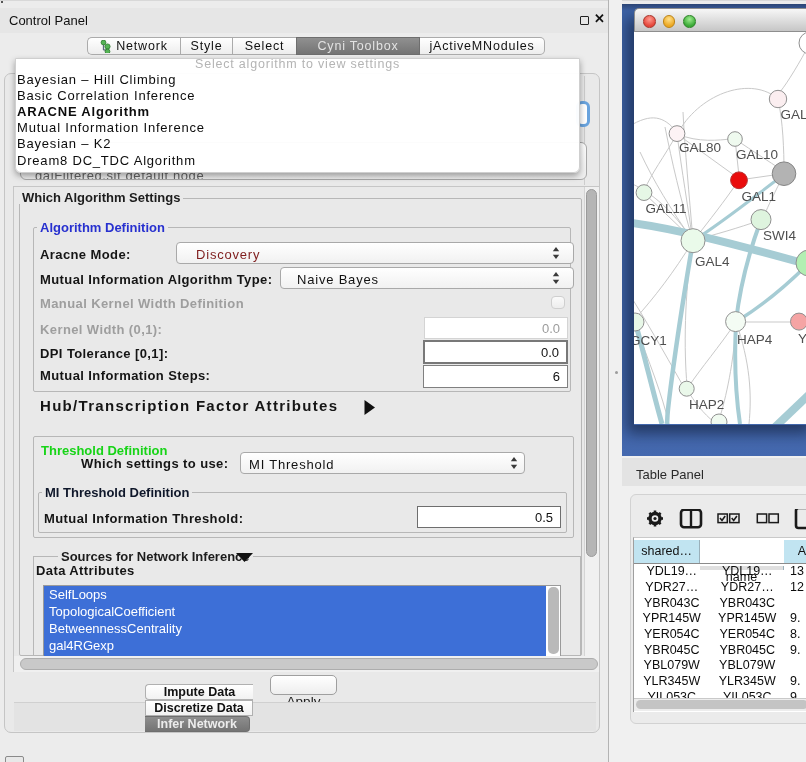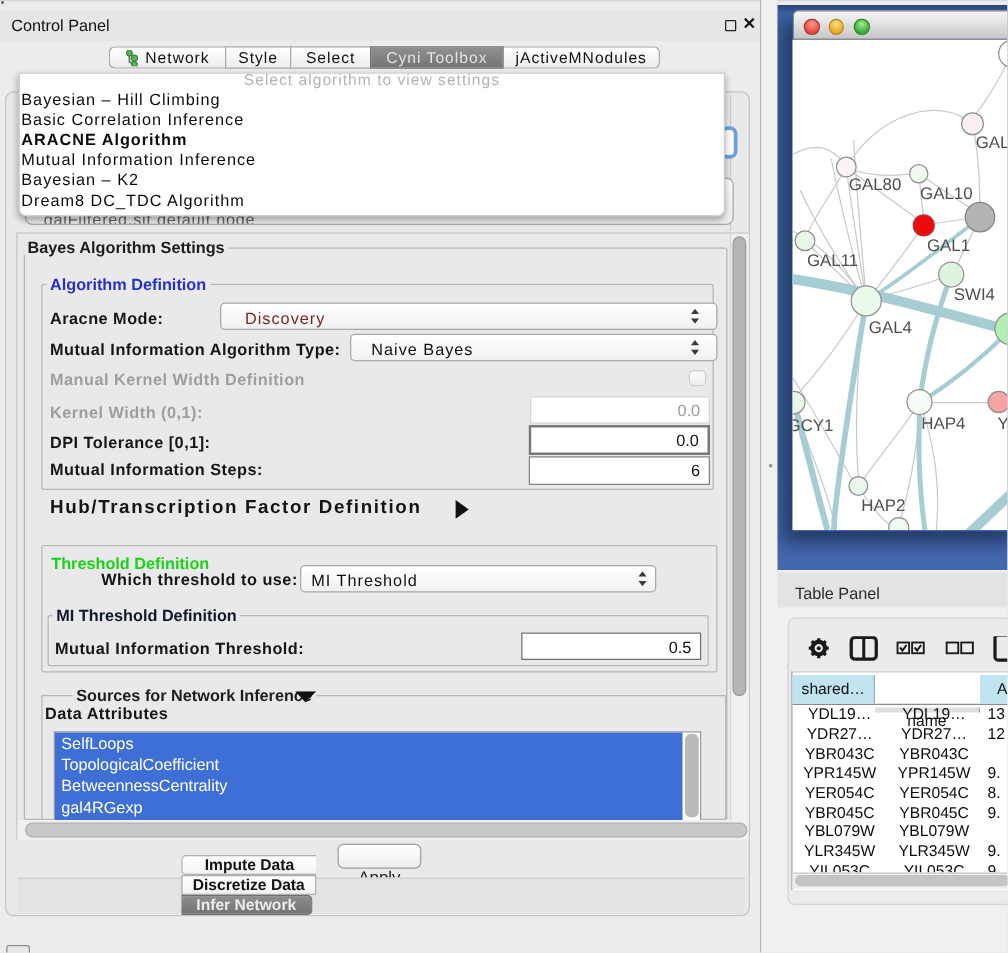--- a/index.html
+++ b/index.html
@@ -30,42 +30,42 @@
         <line x1="3.5" y1="3" x2="3.5" y2="10" stroke="#5a6b7a" stroke-width="1.3"></line>
         <line x1="3.5" y1="10" x2="7" y2="10" stroke="#5a6b7a" stroke-width="1.3"></line>
         <circle cx="3.5" cy="2.5" r="2.4" fill="#55b555" stroke="#2c7a2c" stroke-width="0.8"></circle>
         <circle cx="7.5" cy="6.5" r="2.6" fill="#55b555" stroke="#2c7a2c" stroke-width="0.8"></circle>
         <circle cx="7.5" cy="11.5" r="2.4" fill="#55b555" stroke="#2c7a2c" stroke-width="0.8"></circle>
       </svg>
     <span>Network</span>
     </div>
   <div style="width:52px;background:linear-gradient(#ffffff,#ededed);border:1px solid #ababab;border-right:none;display:flex;align-items:center;justify-content:center;">Style</div>
   <div style="width:64px;background:linear-gradient(#ffffff,#ededed);border:1px solid #ababab;border-right:none;display:flex;align-items:center;justify-content:center;">Select</div>
-  <div style="width:107px;background:linear-gradient(#909090,#747474);border:1px solid #6e6e6e;display:flex;align-items:center;justify-content:center;color:#e3e3e3;">Cyni Toolbox</div>
+  <div style="width:124px;background:linear-gradient(#909090,#747474);border:1px solid #6e6e6e;display:flex;align-items:center;justify-content:center;color:#e3e3e3;">Cyni Toolbox</div>
   <div style="width:125px;background:linear-gradient(#ffffff,#ededed);border:1px solid #ababab;border-left:none;border-radius:0 5px 5px 0;display:flex;align-items:center;justify-content:center;">jActiveMNodules</div>
 </div>
 
 <div class="abs" style="left:4px;top:73px;width:596px;height:660px;background:#e9e9e9;border:1px solid #c5c5c5;border-radius:7px;"></div>
 
 <div class="abs" style="left:584px;top:76px;width:1px;height:109px;background:#cdcdcd;"></div>
 <div class="abs" style="left:576px;top:101px;width:14px;height:26px;border:3px solid #69a3dd;border-radius:6px;background:#fff;"></div>
 <div class="abs" style="left:20px;top:142px;width:567px;height:38px;background:linear-gradient(#fdfdfd,#ededed);border:1px solid #a8a8a8;border-radius:6px;overflow:hidden;">
   <div style="position:absolute;left:14px;top:25px;font-size:13px;letter-spacing:0.6px;color:#666;">galFiltered.sif default node</div>
 </div>
 
 <div class="abs" style="left:13px;top:186px;width:587px;height:486px;border:1px solid #c6c6c6;background:#e9e9e9;"></div>
 
 <div class="abs" style="left:584px;top:187px;width:15px;height:469px;background:#f0f0f0;border-left:1px solid #d4d4d4;"></div>
 <div class="abs" style="left:586px;top:189px;width:11px;height:368px;background:#b5b5b5;border:1px solid #9b9b9b;border-radius:6px;"></div>
 
 <div class="abs" style="left:14px;top:656px;width:585px;height:16px;background:#f0f0f0;"></div>
 <div class="abs" style="left:20px;top:658px;width:578px;height:12px;background:#c9c9c9;border:1px solid #adadad;border-radius:6px;"></div>
 
 <div class="abs" style="left:19px;top:198px;width:563px;height:458px;border:1px solid #b7b7b7;border-radius:2px;"></div>
-<div class="grouplbl" style="left:19px;top:191px;color:#1c1c1c;">Bayes Algorithm Settings</div>
+<div class="grouplbl" style="left:19px;top:191px;color:#1c1c1c;">Which Algorithm Settings</div>
 
 <div class="abs" style="left:33px;top:227px;width:538px;height:165px;border:1px solid #b7b7b7;border-radius:2px;"></div>
 <div class="grouplbl" style="left:37px;top:220.5px;color:#2730cf;">Algorithm Definition</div>
 
 <div class="flbl" style="left:40px;top:246.5px;">Aracne Mode:</div>
 <div class="abs" style="left:176px;top:242px;width:398px;height:22px;background:linear-gradient(#ffffff,#f1f1f1);border:1px solid #a9a9a9;border-radius:4px;"></div>
 <div class="abs" style="left:196px;top:246.5px;font-size:13px;letter-spacing:0.8px;color:#7f1d1d;">Discovery</div>
 <svg class="abs" style="left:552px;top:247px;" width="8" height="12" viewBox="0 0 8 12">
     <path d="M4 0 L7.2 4.2 L0.8 4.2 Z" fill="#3a3a3a"></path>
     <path d="M4 12 L7.2 7.8 L0.8 7.8 Z" fill="#3a3a3a"></path>
@@ -84,29 +84,29 @@
 
 <div class="flbl" style="left:40px;top:321.5px;color:#9e9e9e;">Kernel Width (0,1):</div>
 <div class="abs" style="left:424px;top:317px;width:144px;height:22px;background:#fff;border:1px solid #d4d4d4;font-size:13px;color:#9c9c9c;text-align:right;padding:3px 7px 0 0;">0.0</div>
 
 <div class="flbl" style="left:40px;top:346px;">DPI Tolerance [0,1]:</div>
 <div class="abs" style="left:423px;top:340px;width:145px;height:24px;background:#fff;border:2px solid #787878;font-size:13px;color:#111;text-align:right;padding:3px 7px 0 0;">0.0</div>
 
 <div class="flbl" style="left:40px;top:367.5px;">Mutual Information Steps:</div>
 <div class="abs" style="left:423px;top:365px;width:145px;height:23px;background:#fff;border:1.5px solid #808080;font-size:13px;color:#111;text-align:right;padding:3px 7px 0 0;">6</div>
 
-<div class="abs" style="left:40px;top:396.5px;font-size:15px;font-weight:bold;color:#151515;letter-spacing:1.3px;">Hub/Transcription Factor Definition</div>
+<div class="abs" style="left:40px;top:396.5px;font-size:15px;font-weight:bold;color:#151515;letter-spacing:1.3px;">Hub/Transcription Factor Attributes</div>
 <svg class="abs" style="left:363px;top:400px;" width="13" height="15" viewBox="0 0 13 15">
     <path d="M1.5 0 L12 7.5 L1.5 15 Z" fill="#111"></path>
   </svg>
 
 <div class="abs" style="left:33px;top:436px;width:541px;height:101.5px;border:1px solid #b7b7b7;border-radius:2px;"></div>
 <div class="grouplbl" style="left:38px;top:444px;color:#17d417;">Threshold Definition</div>
 
-<div class="flbl" style="left:81px;top:456px;">Which threshold to use:</div>
+<div class="flbl" style="left:81px;top:456px;">Which settings to use:</div>
 <div class="abs" style="left:240px;top:452px;width:285px;height:22px;background:linear-gradient(#ffffff,#f1f1f1);border:1px solid #a9a9a9;border-radius:4px;"></div>
 <div class="abs" style="left:249px;top:457px;font-size:13px;letter-spacing:0.8px;color:#111;">MI Threshold</div>
 <svg class="abs" style="left:510px;top:457px;" width="8" height="12" viewBox="0 0 8 12">
     <path d="M4 0 L7.2 4.2 L0.8 4.2 Z" fill="#3a3a3a"></path>
     <path d="M4 12 L7.2 7.8 L0.8 7.8 Z" fill="#3a3a3a"></path>
   </svg>
 
 <div class="abs" style="left:38px;top:492px;width:529px;height:41px;border:1px solid #b7b7b7;border-radius:2px;"></div>
 <div class="grouplbl" style="left:42px;top:486px;color:#0f172a;font-size:13px;">MI Threshold Definition</div>
 

